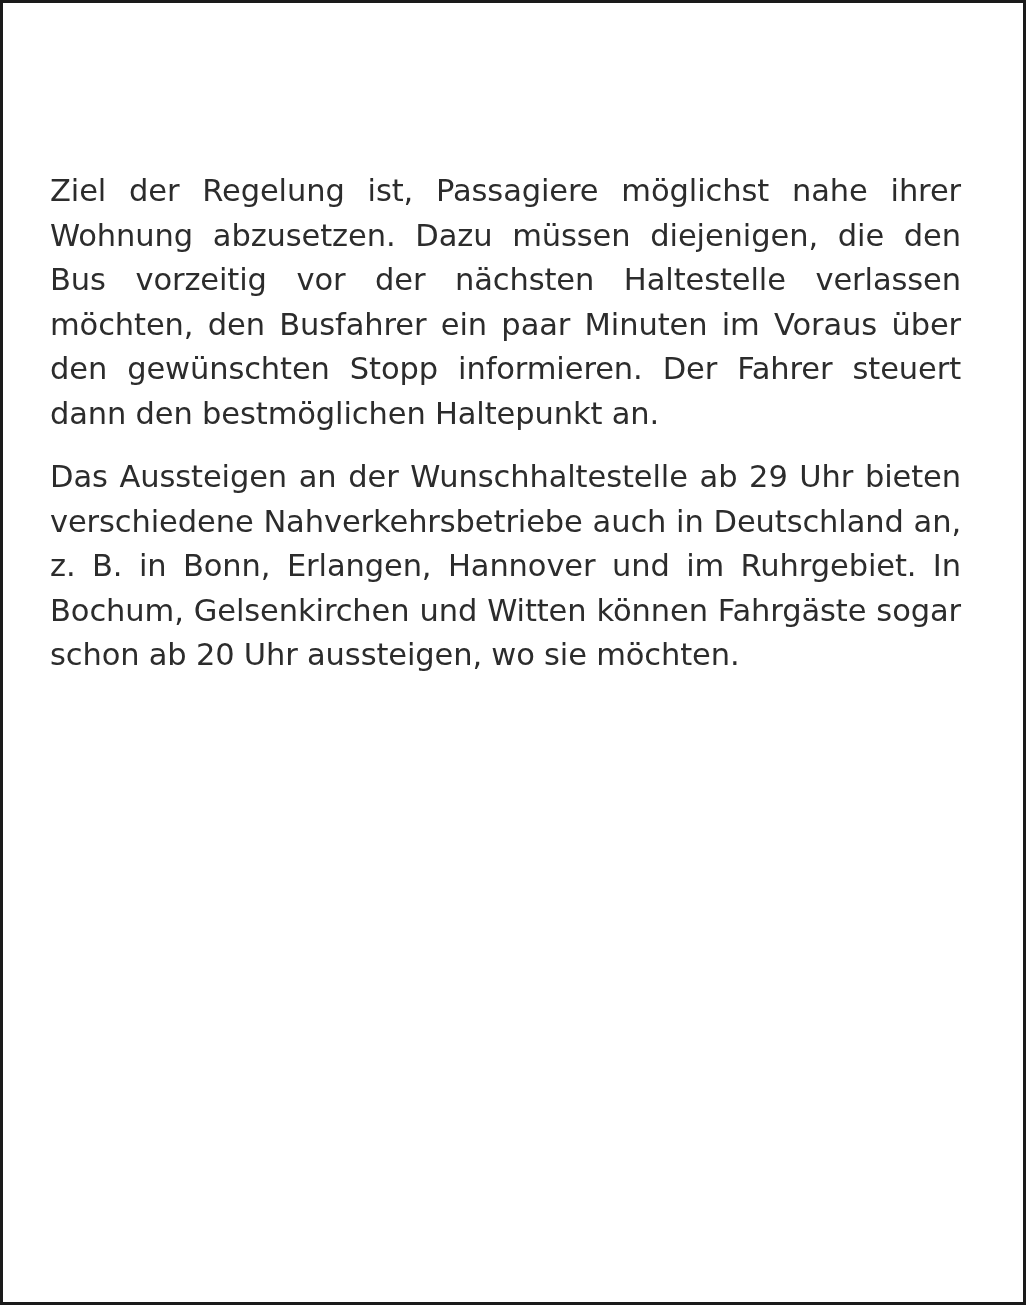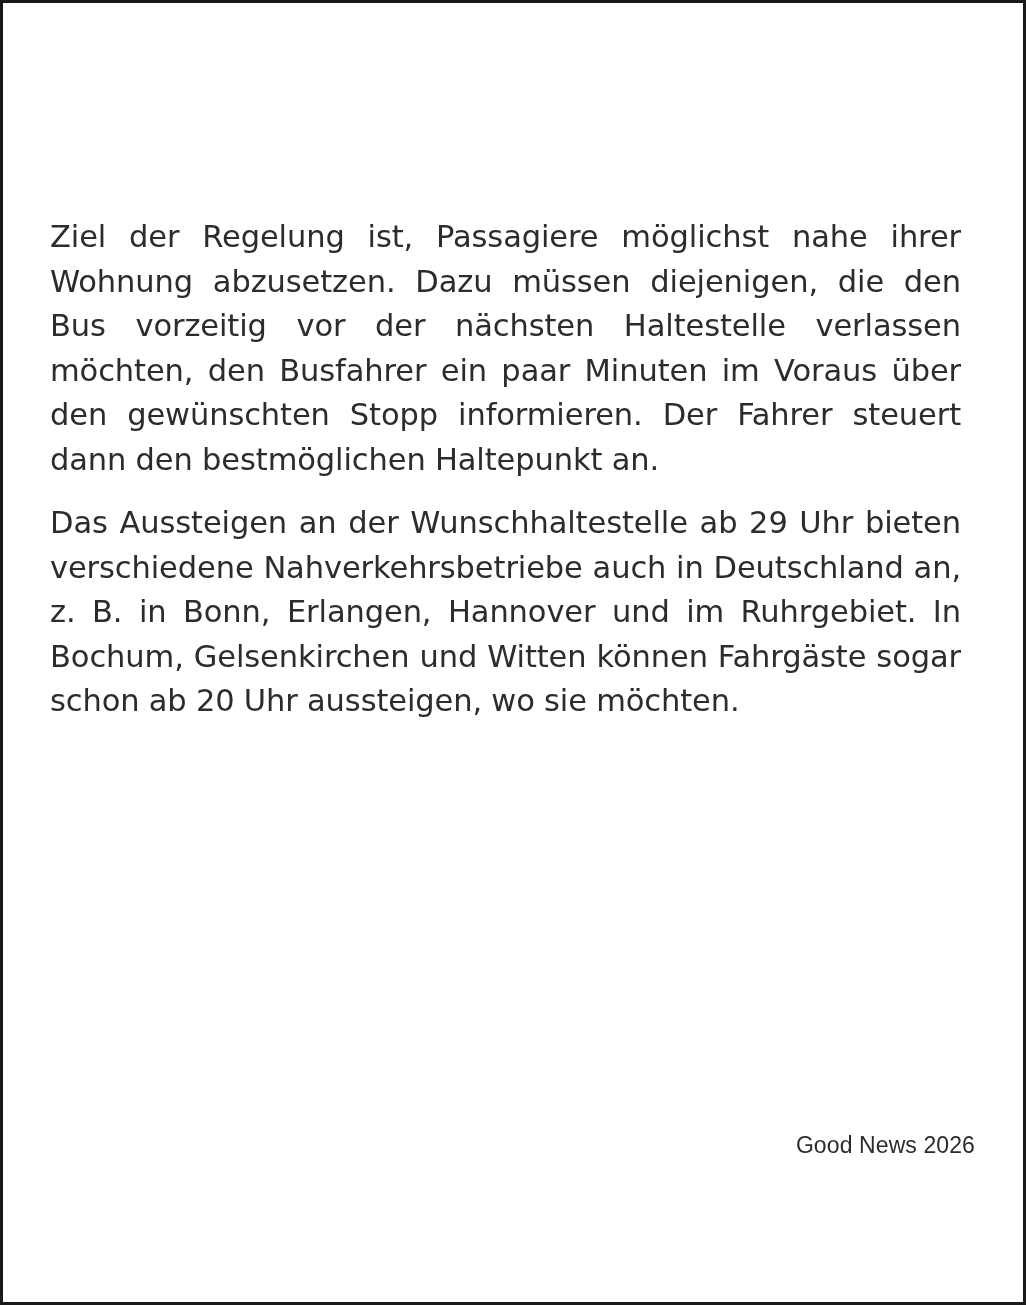--- a/index.html
+++ b/index.html
@@ -16,21 +16,20 @@
     background: #ffffff;
     border: 3px solid #1a1a1a;
     overflow: hidden;
   }
 
   .content {
     position: absolute;
     left: 47px;
     top: 166px;
     width: 911px;
-    margin-top: 46px;
   }
 
   .body-copy {
     font-family: "DejaVu Sans", sans-serif;
     font-size: 30.5px;
     line-height: 44.5px;
     color: #2c2c2c;
     text-align: justify;
     text-justify: inter-word;
     letter-spacing: -0.1px;
@@ -63,17 +62,14 @@
 </head>
 <body>
 
 <div class="page">
 
   <div class="content">
     <p class="body-copy">Ziel der Regelung ist, Passagiere möglichst nahe ihrer Wohnung abzusetzen. Dazu müssen diejenigen, die den Bus vorzeitig vor der nächsten Haltestelle verlassen möchten, den Busfahrer ein paar Minuten im Voraus über den gewünschten Stopp informieren. Der Fahrer steuert dann den bestmöglichen Haltepunkt an.</p>
     <p class="body-copy">Das Aussteigen an der Wunschhaltestelle ab 29 Uhr bieten verschiedene Nahverkehrsbetriebe auch in Deutschland an, z. B. in Bonn, Erlangen, Hannover und im Ruhrgebiet. In Bochum, Gelsenkirchen und Witten können Fahrgäste sogar schon ab 20 Uhr aussteigen, wo sie möchten.</p>
   </div>
 
-  <div class="footer">
-    <span class="footer-text">Good News 2026</span>
-  </div>
 
 </div>
 
 </body></html>

